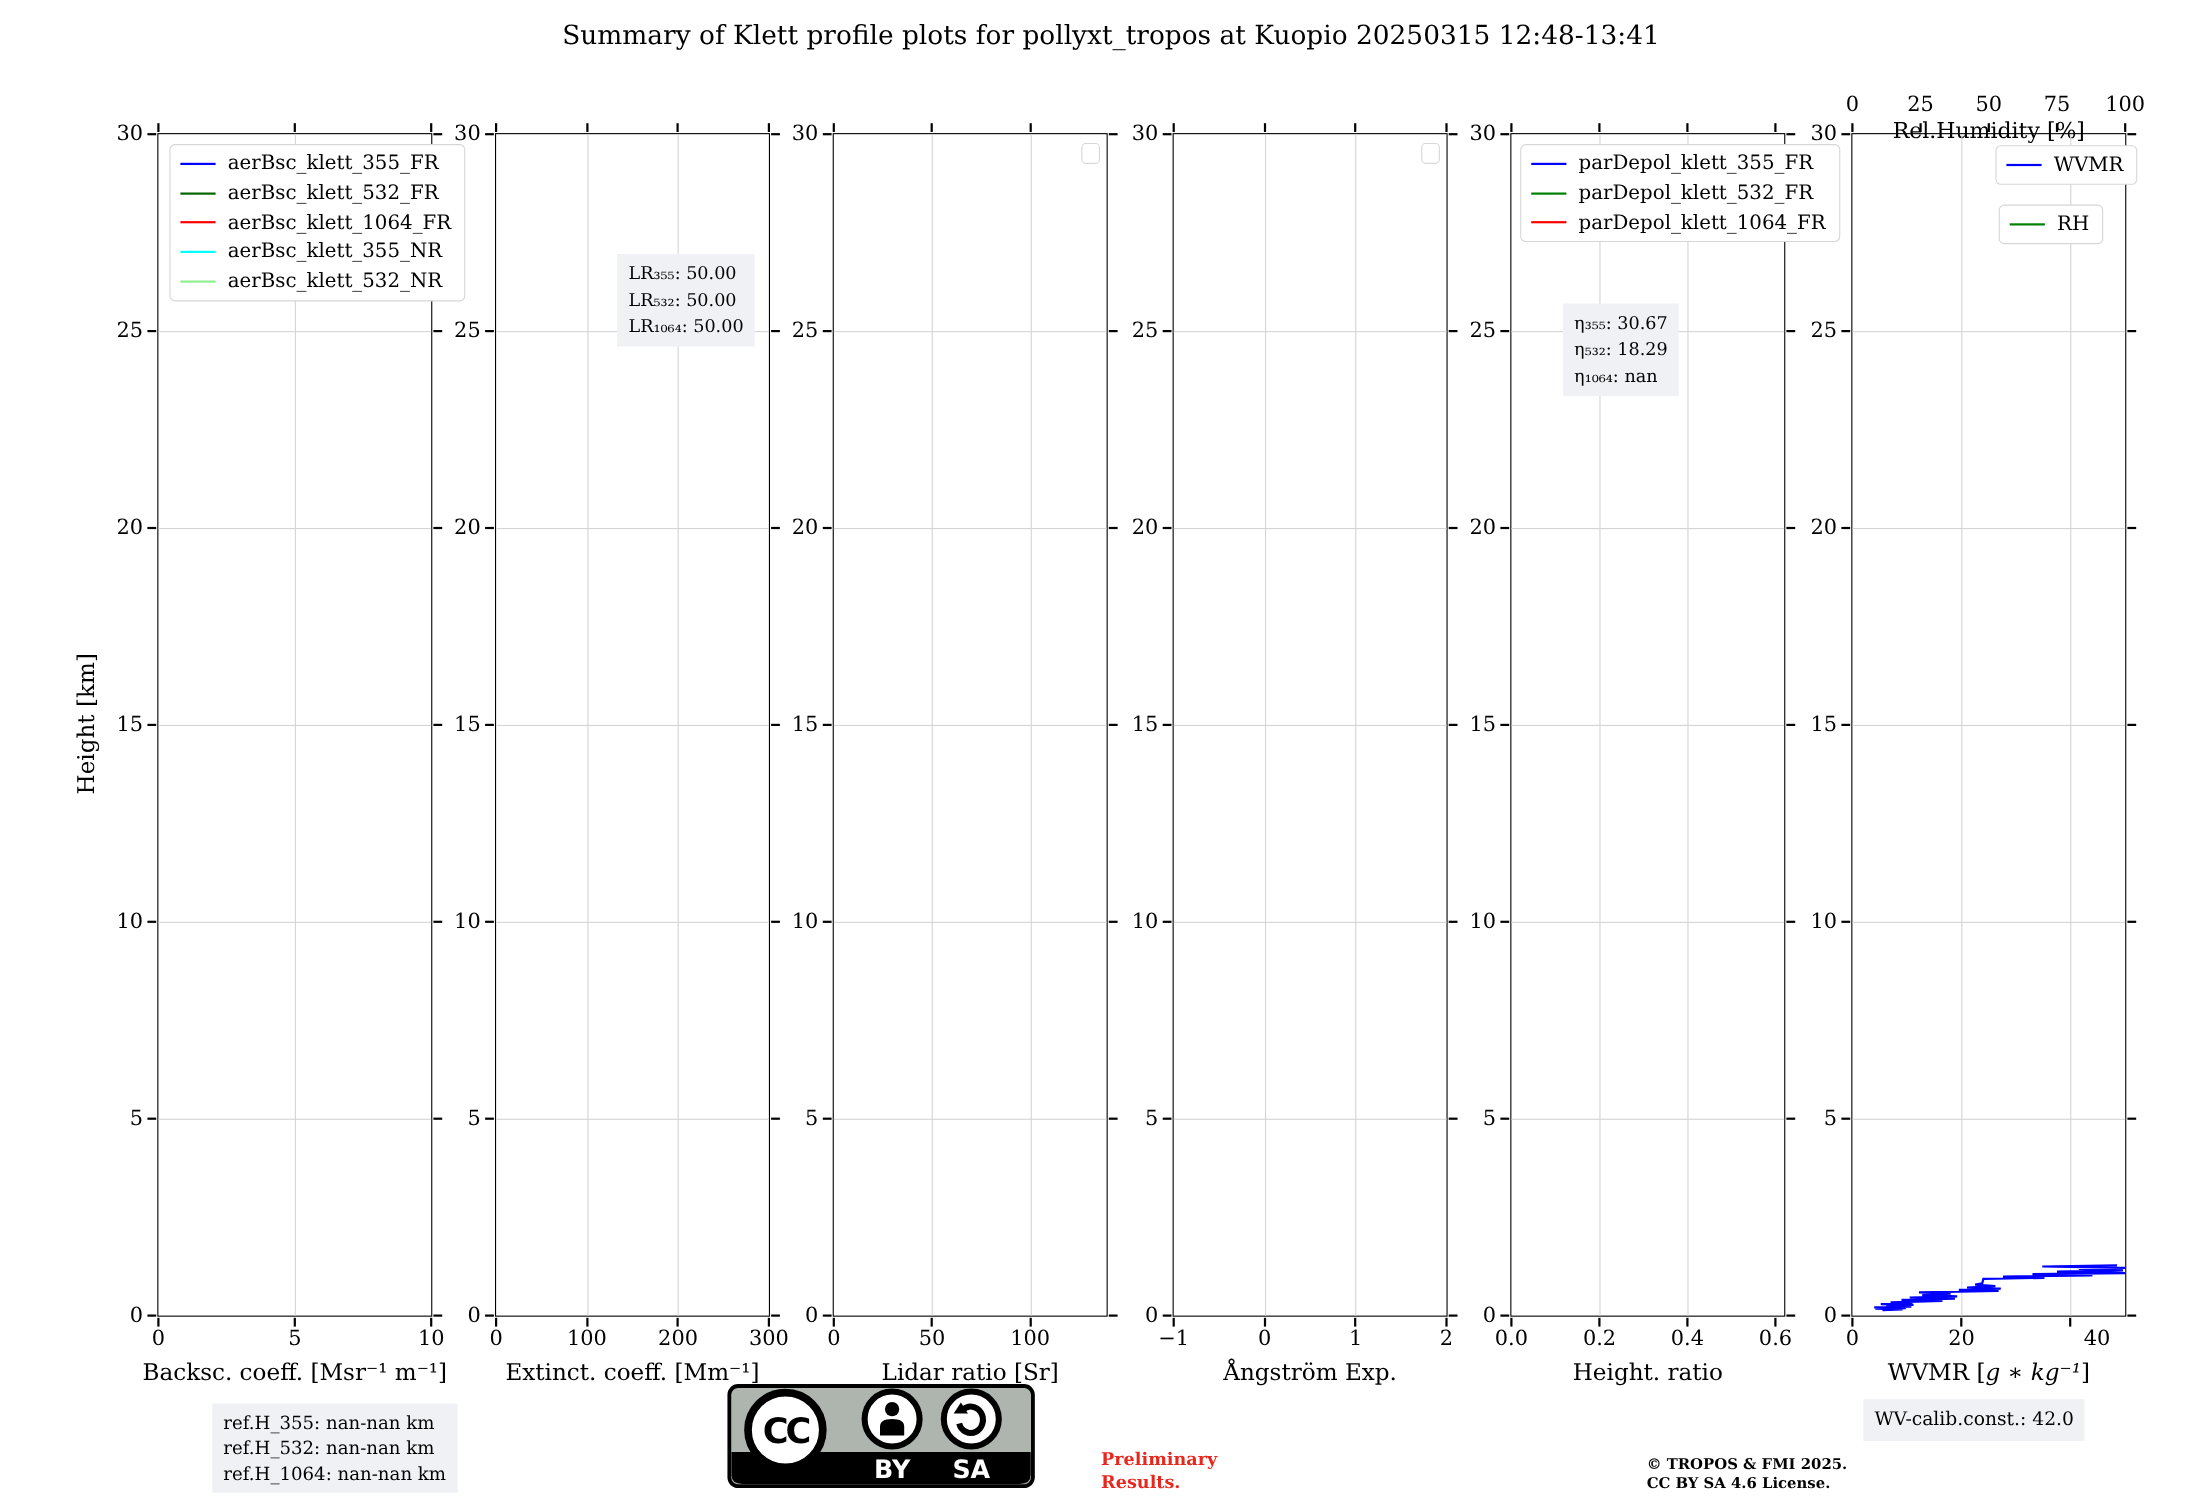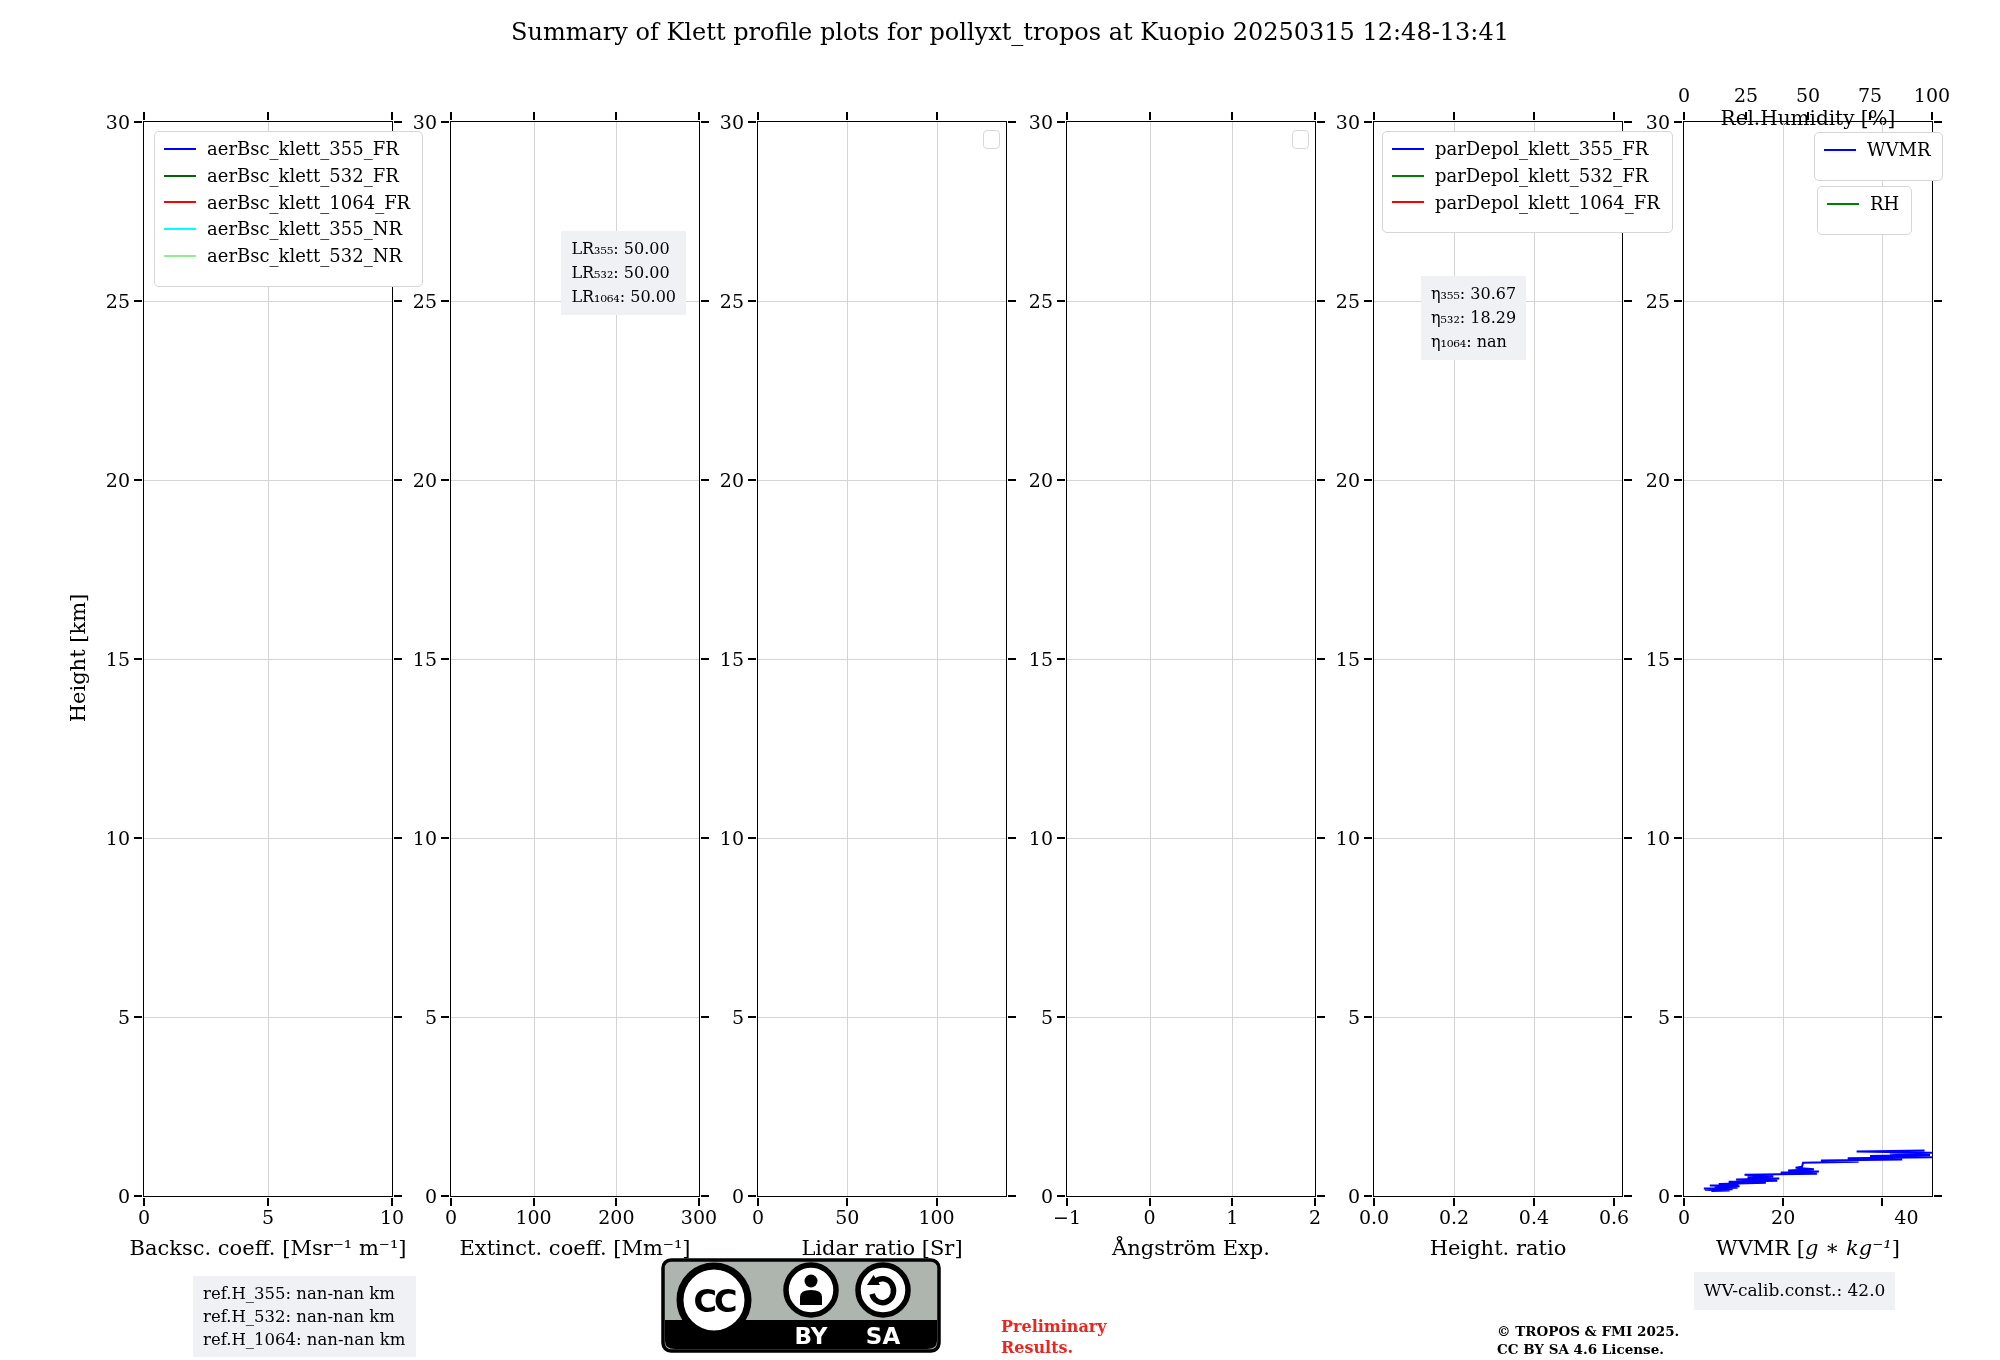--- a/index.html
+++ b/index.html
@@ -21,21 +21,21 @@
   .yticklab{position:absolute;right:calc(100% + 14px);transform:translateY(-50%);
             font-size:19px;line-height:1;}
   .xticklab{position:absolute;top:calc(100% + 12px);transform:translateX(-50%);
             font-size:19px;line-height:1;}
   .topticklab{position:absolute;top:-36px;transform:translateX(-50%);font-size:19px;line-height:1;}
   .toplabel{position:absolute;top:-64px;left:50%;transform:translateX(-50%);
             font-size:20px;white-space:nowrap;margin-top:48px;}
   .xlabel{position:absolute;top:calc(100% + 40px);left:50%;transform:translateX(-50%);
           font-size:21px;white-space:nowrap;text-align:center;}
   .legend{position:absolute;background:#fff;border:1px solid #d6d6d6;border-radius:5px;
-          padding:7px 12px 20px 9px;display:flex;flex-direction:column;gap:7px;z-index:3;}
+          padding:7px 12px 7px 9px;display:flex;flex-direction:column;gap:7px;z-index:3;}
   .lrow{display:flex;align-items:center;gap:11px;font-size:18px;white-space:nowrap;line-height:1.1;}
   .lline{width:32px;height:0;border-top:2.5px solid #000;flex:none;}
   .emptylegend{position:absolute;width:15px;height:17px;border:1px solid #d8d8d8;
                border-radius:4px;background:#fff;right:6px;top:8px;z-index:3;}
   .infobox{position:absolute;background:#eff1f5;padding:6px 10px;font-size:16px;
            line-height:1.5;z-index:2;white-space:nowrap;}
   .ann{position:absolute;white-space:nowrap;}
   .refh{left:193px;top:1276px;font-size:16.5px;line-height:1.4;}
   .prelim{left:1001px;top:1317px;color:#e8281e;font-weight:bold;font-size:16px;line-height:1.3;}
   .credit{left:1497px;top:1322px;font-size:13.5px;font-weight:bold;line-height:1.35;}

